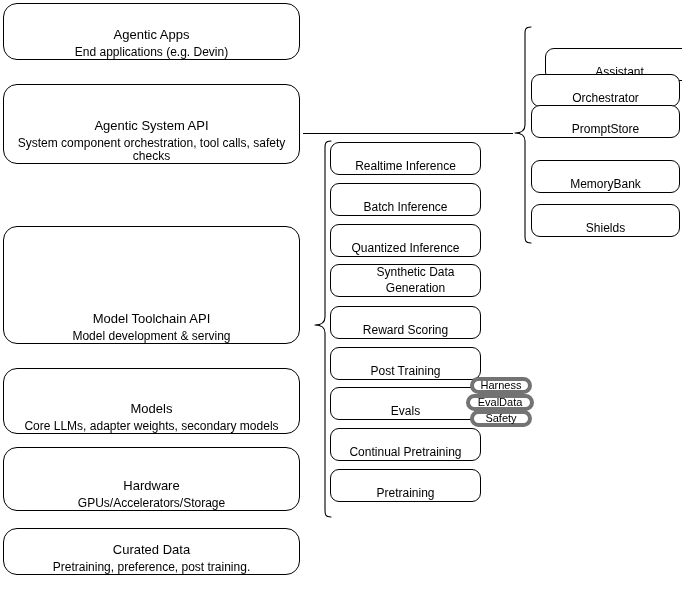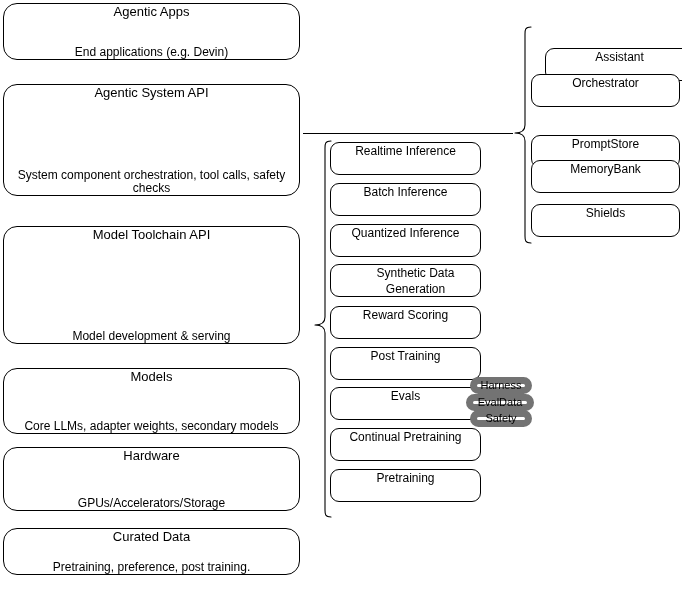--- a/index.html
+++ b/index.html
@@ -19,21 +19,21 @@
     overflow: hidden;
   }
   .node {
     position: absolute;
     box-sizing: border-box;
     background: #ffffff;
     border: 1px solid #000000;
     display: flex;
     flex-direction: column;
     align-items: center;
-    justify-content: space-between;
+    justify-content: flex-end;
     text-align: center;
   }
   
   .stack-box {
     border-radius: 14px;
     left: 3px;
     width: 297px;
   }
   .stack-title {
     font-size: 13px;
@@ -59,21 +59,21 @@
   }
   .right-box {
     left: 531px;
     width: 149px;
   }
   
   .pill {
     position: absolute;
     box-sizing: border-box;
     background: #ffffff;
-    border: 7px solid #737373;
+    border: 4px solid #737373;
     border-radius: 999px;
     display: flex;
     align-items: center;
     justify-content: center;
     font-size: 11px;
     line-height: 13px;
     height: 17px;
     z-index: 5;
   }
   
@@ -97,21 +97,21 @@
 </head>
 <body>
 
 <div id="canvas">
 
   <div class="node stack-box" style="top:3px;height:57px;">
     <div class="stack-title">Agentic Apps</div>
     <div class="stack-sub">End applications (e.g. Devin)</div>
   </div>
 
-  <div class="node stack-box" style="top:84px;height:112px;">
+  <div class="node stack-box" style="top:84px;height:80px;">
     <div class="stack-title">Agentic System API</div>
     <div class="stack-sub">System component orchestration, tool calls, safety checks</div>
   </div>
 
   <div class="node stack-box" style="top:226px;height:118px;">
     <div class="stack-title">Model Toolchain API</div>
     <div class="stack-sub">Model development &amp; serving</div>
   </div>
 
   <div class="node stack-box" style="top:368px;height:66px;">
@@ -134,21 +134,21 @@
   <svg class="brace-svg" style="left:512px;top:26px;" width="22" height="218" viewBox="0 0 22 218">
     <path d="M19 1 C13 1 13 4 13 8 L13 99 C13 104 10 107 3 107 C10 107 13 110 13 115 L13 210 C13 214 13 217 19 217"></path>
   </svg>
 
   <div class="node item-box right-box" style="top:48px;margin-left:14px;">
     <span>Assistant</span>
   </div>
   <div class="node item-box right-box" style="top:74px;">
     <span>Orchestrator</span>
   </div>
-  <div class="node item-box right-box" style="top:135px;">
+  <div class="node item-box right-box" style="top:105px;">
     <span>PromptStore</span>
   </div>
   <div class="node item-box right-box" style="top:160px;">
     <span>MemoryBank</span>
   </div>
   <div class="node item-box right-box" style="top:204px;">
     <span>Shields</span>
   </div>
 
   <svg class="brace-svg" style="left:313px;top:140px;" width="20" height="378" viewBox="0 0 20 378">

